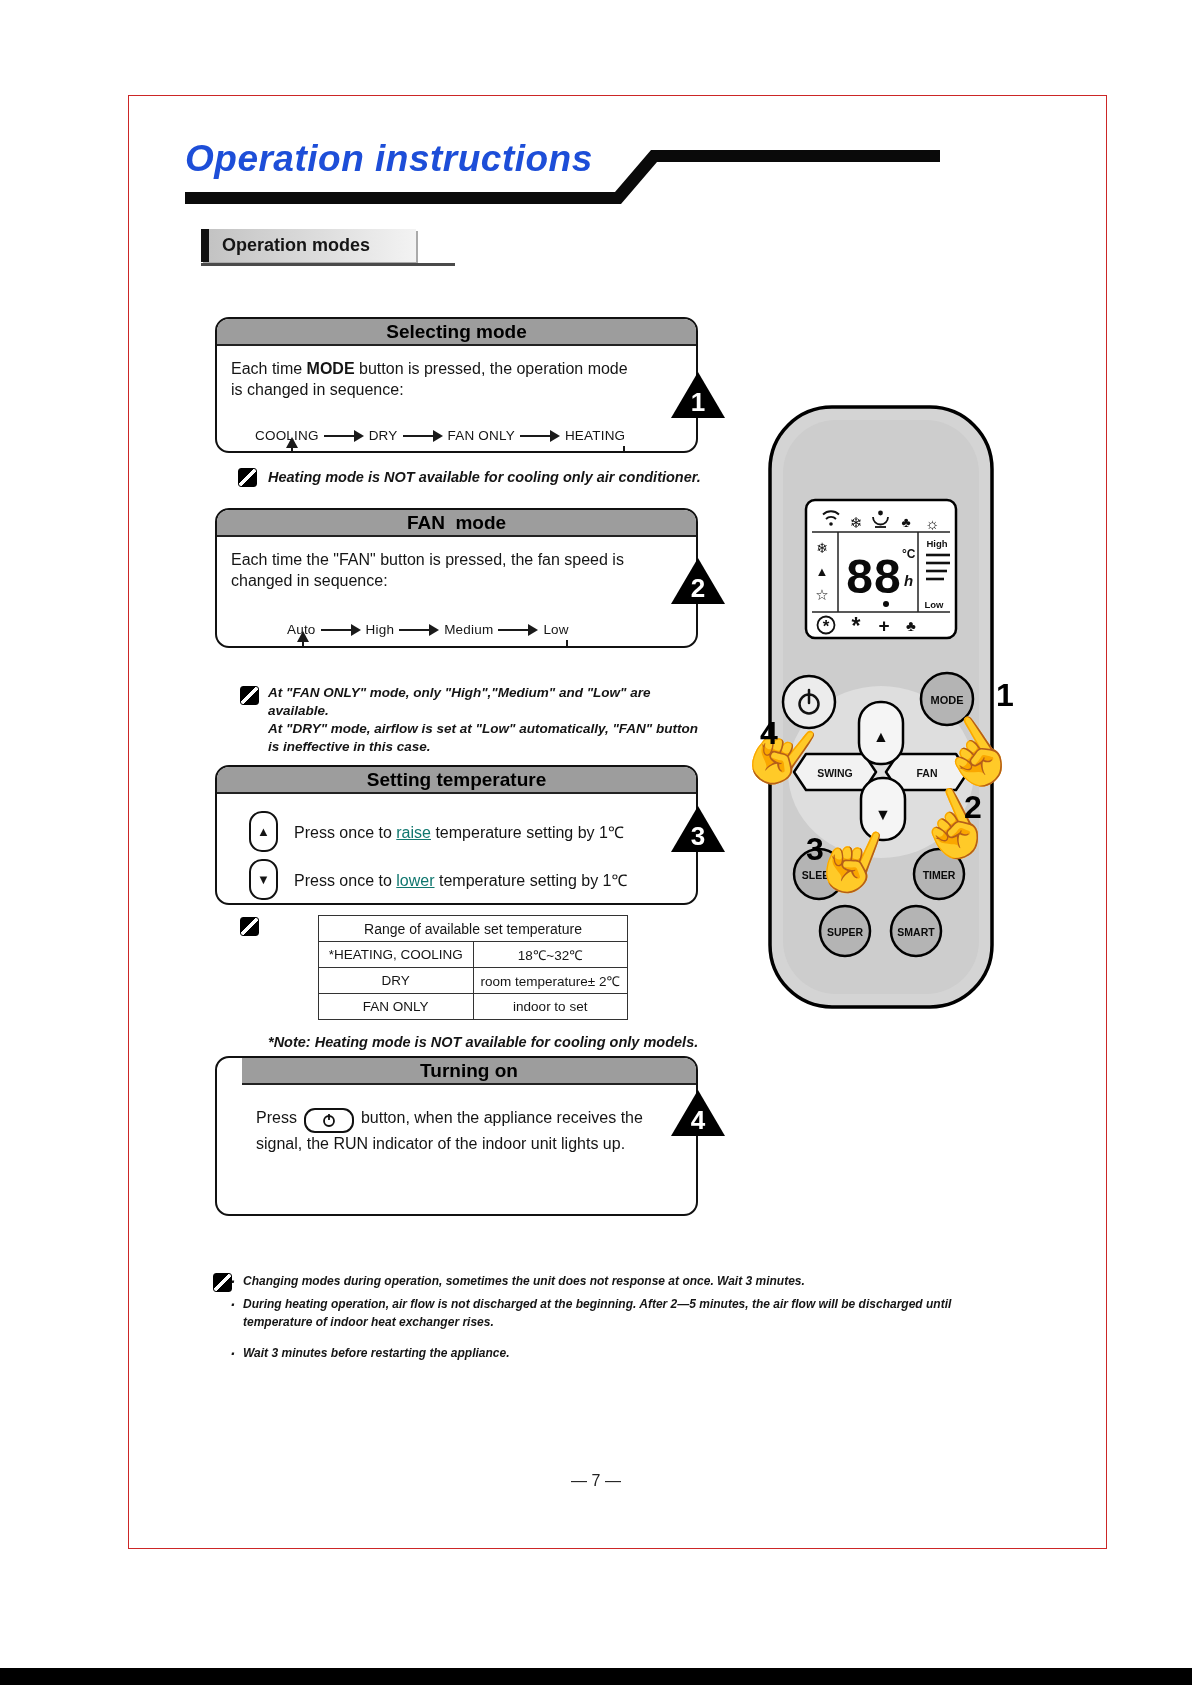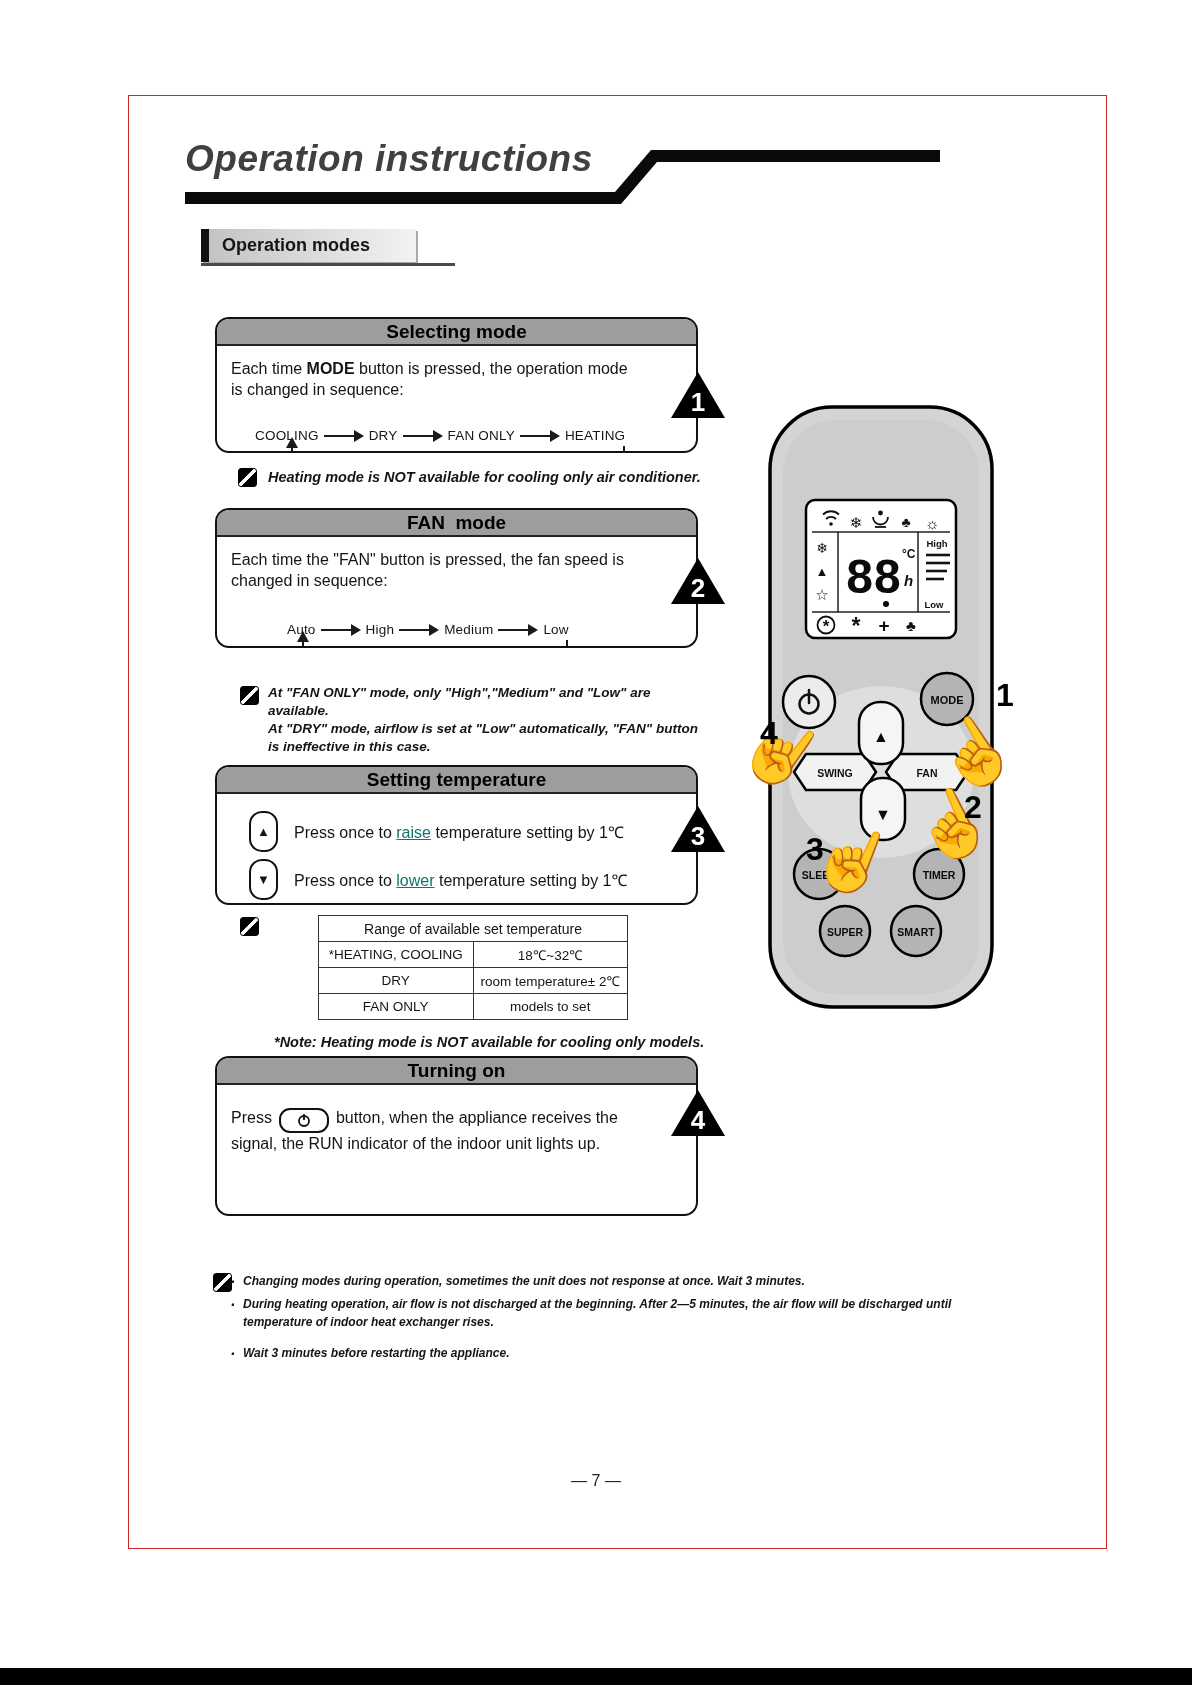--- a/index.html
+++ b/index.html
@@ -3,21 +3,21 @@
 <meta charset="utf-8">
 <style>
   html,body{margin:0;padding:0;background:#fff;}
   .page{position:relative;width:1192px;height:1685px;background:#fff;overflow:hidden;
         font-family:"Liberation Sans",sans-serif;color:#151515;}
   .abs{position:absolute;}
   .red-frame{position:absolute;left:128px;top:95px;width:977px;height:1452px;
              border:1.5px solid #cc2626;pointer-events:none;}
   .bottom-bar{position:absolute;left:0;top:1668px;width:1192px;height:17px;background:#000;}
   .doc-title{position:absolute;left:185px;top:138px;font-size:37px;font-weight:bold;
-             font-style:italic;letter-spacing:.5px;color:#404040;}
+             font-style:italic;letter-spacing:.5px;color:#1d4ed8;}
   .opmodes{position:absolute;left:201px;top:229px;width:215px;height:33px;
            border-left:8px solid #101010;background:linear-gradient(90deg,#c3c3c3,#f3f3f3);
            box-shadow:2px 2px 0 #aaa;font-size:18px;font-weight:bold;line-height:33px;
            padding-left:13px;box-sizing:border-box;}
   .opmodes-line{position:absolute;left:201px;top:263px;width:254px;height:2.5px;background:#4a4a4a;}
 
   .ibox{position:absolute;left:215px;width:483px;border:2.5px solid #111;border-radius:14px;
         background:#fff;overflow:hidden;box-sizing:border-box;}
   .ibox-head{height:25px;background:#9d9d9d;border-bottom:2px solid #222;color:#000000;
              font-size:19px;font-weight:bold;text-align:center;line-height:25px;white-space:pre;}
@@ -152,27 +152,27 @@
     <tr>
       <td style="width:143px;">*HEATING, COOLING</td>
       <td>18℃~32℃</td>
     </tr>
     <tr>
       <td>DRY</td>
       <td>room temperature± 2℃</td>
     </tr>
     <tr>
       <td>FAN ONLY</td>
-      <td>models to set</td>
+      <td>indoor to set</td>
     </tr>
   </tbody>
     </table>
-  <div class="abs note-text" style="left:274px;top:1033px;">*Note: Heating mode is NOT available for cooling only models.</div>
-
-  <div class="ibox" style="top:1056px;height:160px;">
+  <div class="abs note-text" style="left:268px;top:1033px;">*Note: Heating mode is NOT available for cooling only models.</div>
+
+  <div class="ibox" style="top:1056px;height:160px;padding-left:25px;">
     <div class="ibox-head">Turning on</div>
     <div class="ibox-body" style="padding-top:22px;">
       <span>Press</span><span class="power-pill">
           <svg width="18" height="15" viewBox="0 0 18 15">
             <circle cx="9" cy="8" r="5" fill="none" stroke="#111" stroke-width="1.8"></circle>
             <line x1="9" y1="1" x2="9" y2="7" stroke="#111" stroke-width="1.8"></line>
           </svg>
         </span><span>button, when the appliance receives the</span><br>
       <span>signal, the RUN indicator of the indoor unit lights up.</span>
     </div>

